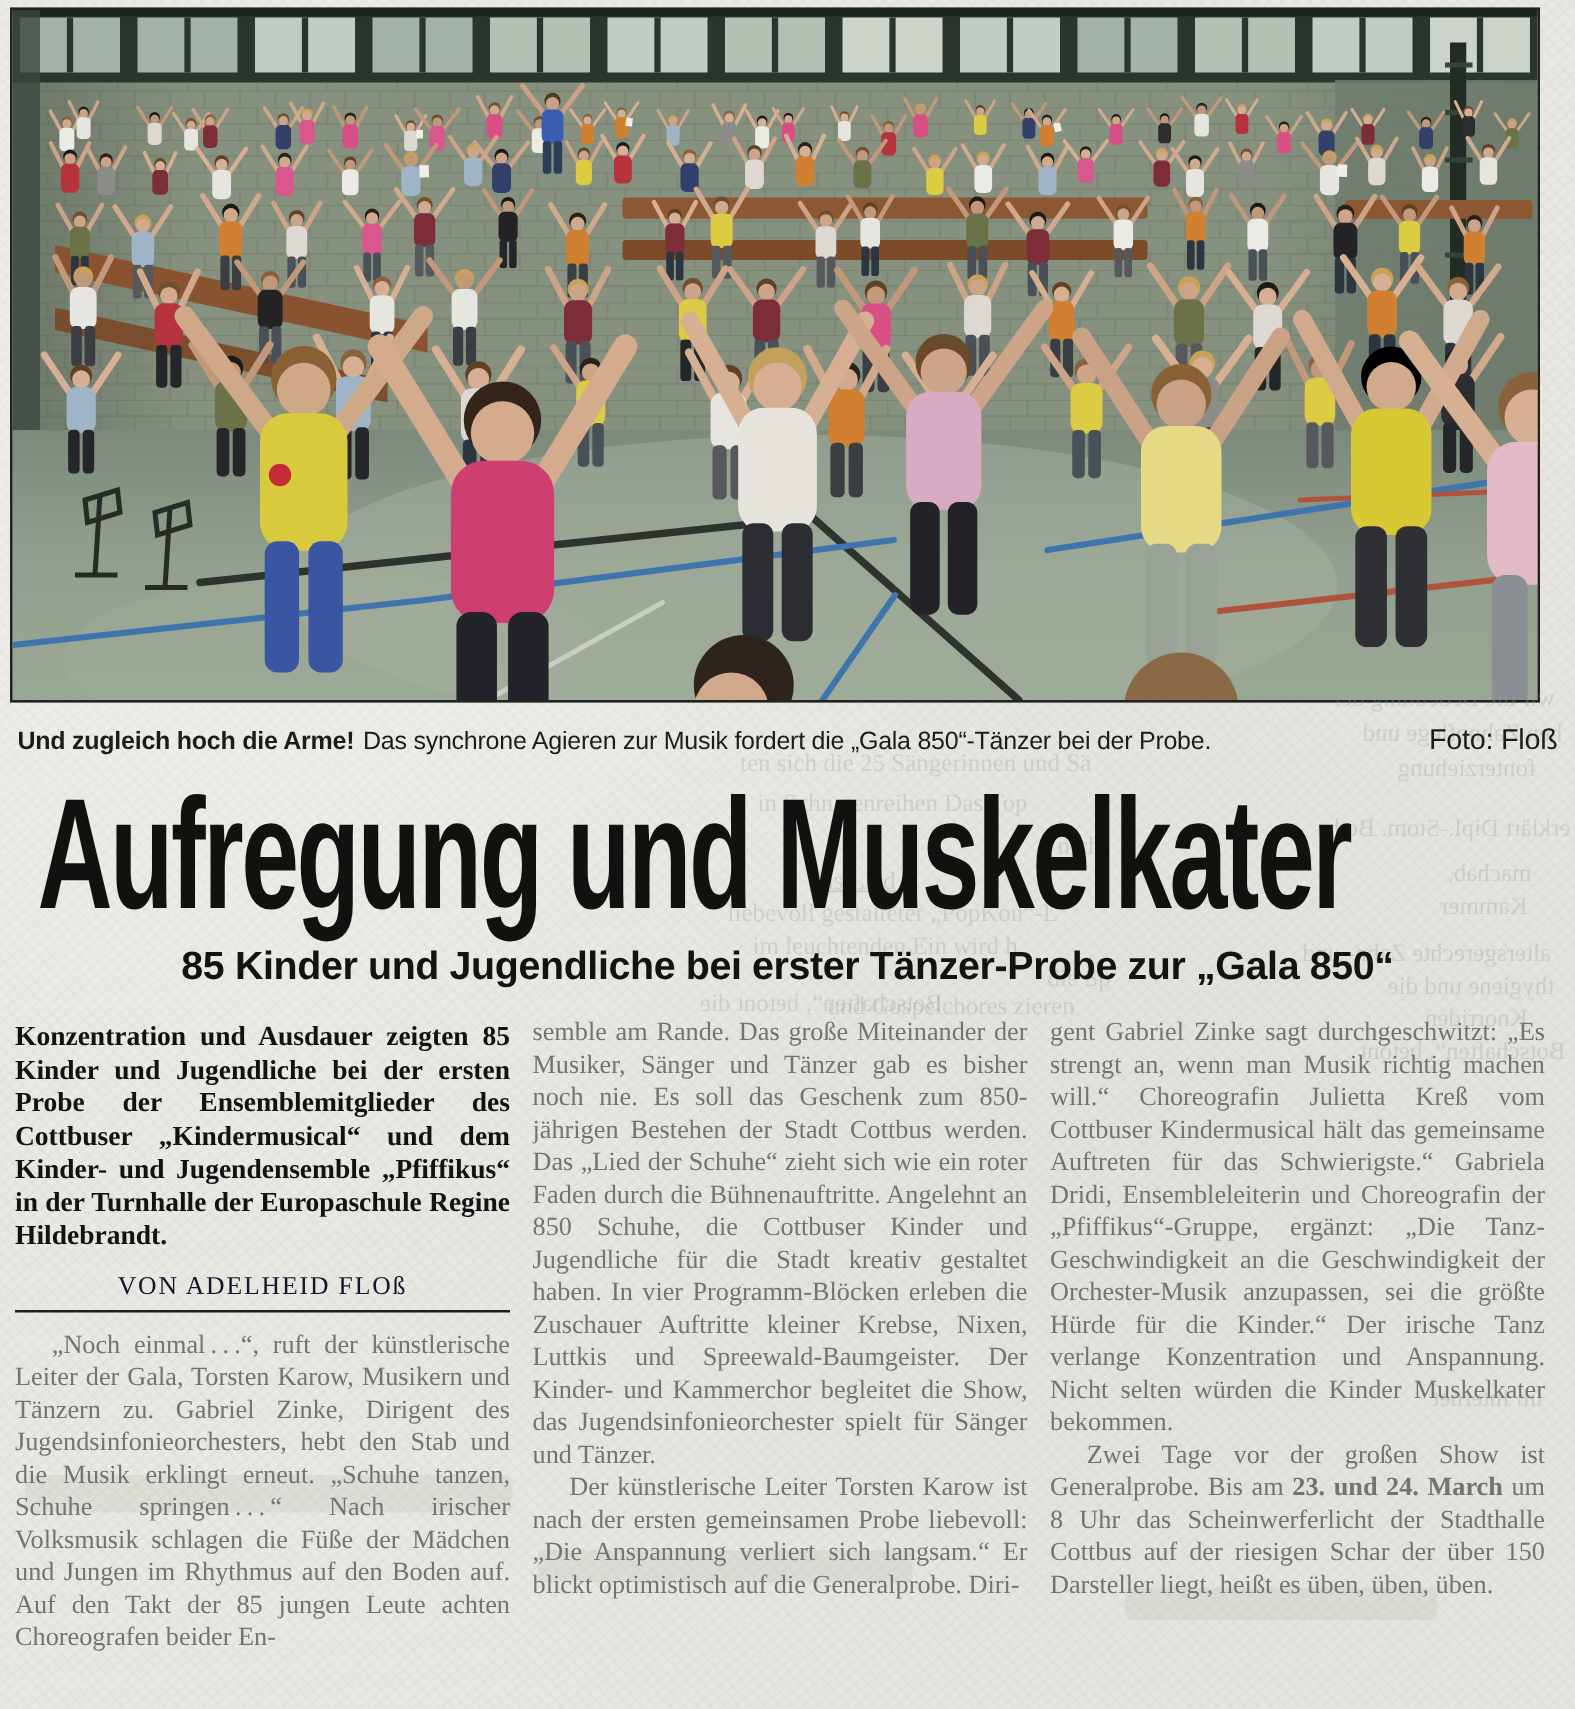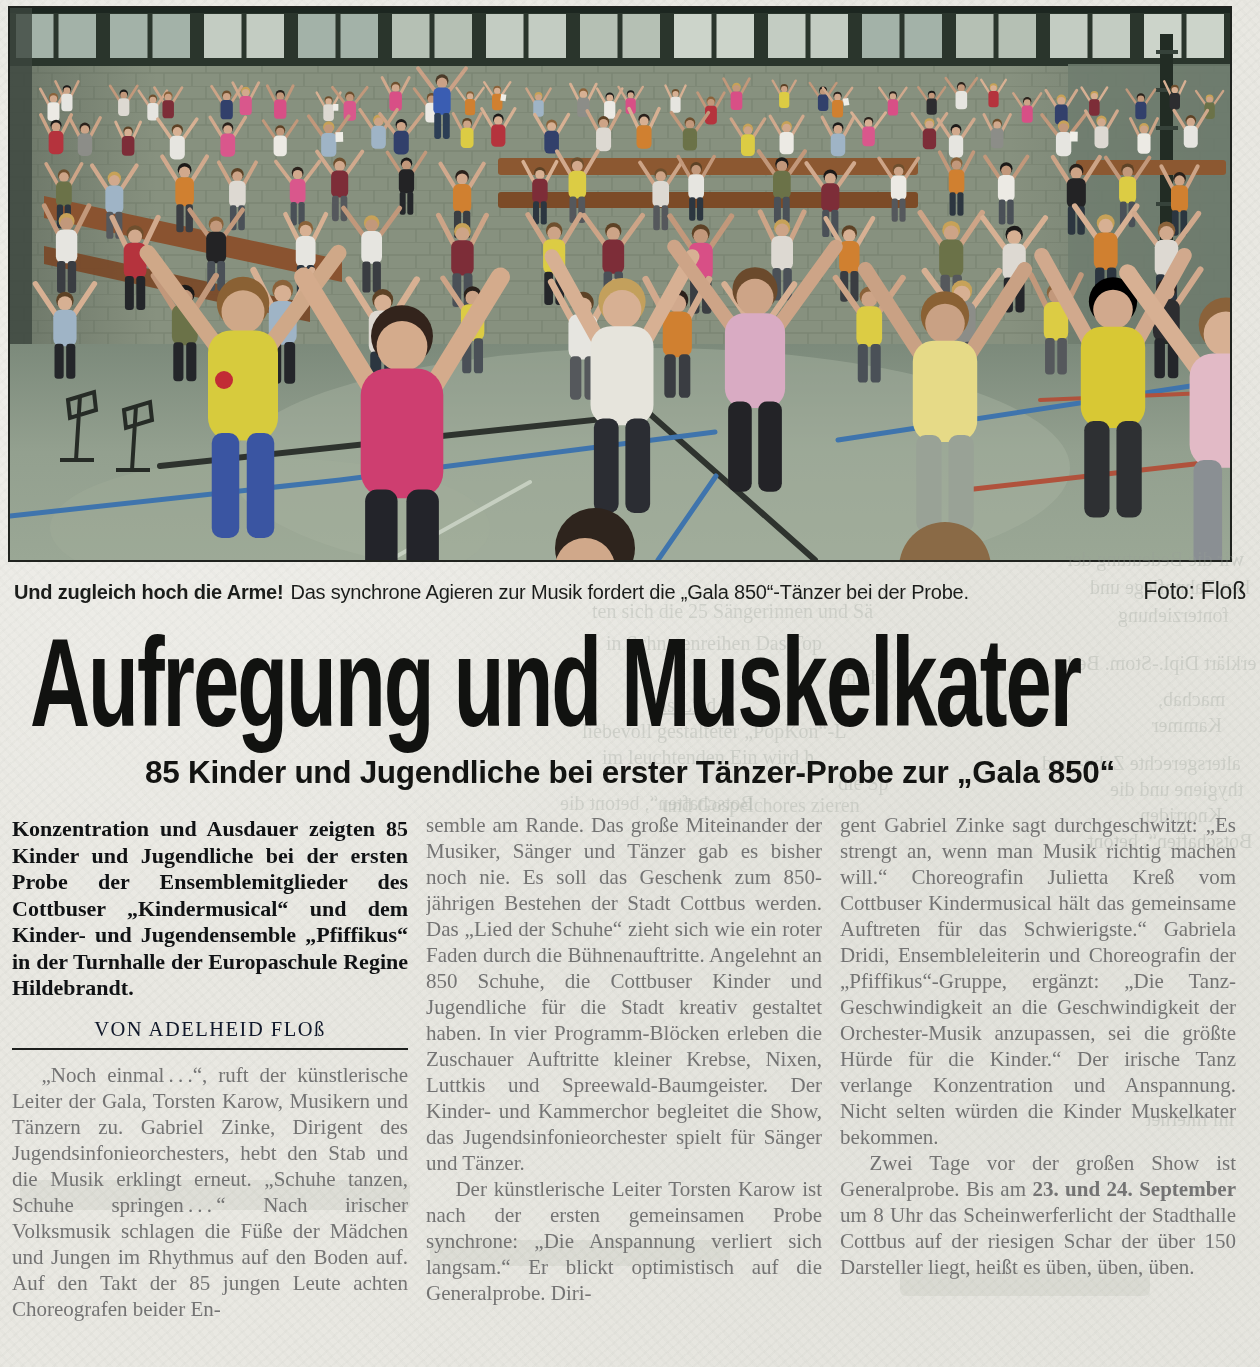--- a/index.html
+++ b/index.html
@@ -888,21 +888,21 @@
   <div class="subhead">85 Kinder und Jugendliche bei erster Tänzer-Probe zur „Gala 850“</div>
 
   <div class="cols">
     <div class="col">
       <p class="lead">Konzentration und Ausdauer zeigten 85 Kinder und Jugendliche bei der ersten Probe der Ensemblemitglieder des Cottbuser „Kindermusical“ und dem Kinder- und Jugendensemble „Pfiffikus“ in der Turnhalle der Europaschule Regine Hildebrandt.</p>
       <div class="byline">VON ADELHEID FLOß</div>
       <p class="body indent">„Noch einmal . . .“, ruft der künstlerische Leiter der Gala, Torsten Karow, Musikern und Tänzern zu. Gabriel Zinke, Dirigent des Jugendsinfonieorchesters, hebt den Stab und die Musik erklingt erneut. „Schuhe tanzen, Schuhe springen . . . “ Nach irischer Volksmusik schlagen die Füße der Mädchen und Jungen im Rhythmus auf den Boden auf. Auf den Takt der 85 jungen Leute achten Choreografen beider En-</p>
     </div>
     <div class="col">
       <p class="body">semble am Rande. Das große Miteinander der Musiker, Sänger und Tänzer gab es bisher noch nie. Es soll das Geschenk zum 850-jährigen Bestehen der Stadt Cottbus werden. Das „Lied der Schuhe“ zieht sich wie ein roter Faden durch die Bühnenauftritte. Angelehnt an 850 Schuhe, die Cottbuser Kinder und Jugendliche für die Stadt kreativ gestaltet haben. In vier Programm-Blöcken erleben die Zuschauer Auftritte kleiner Krebse, Nixen, Luttkis und Spreewald-Baumgeister. Der Kinder- und Kammerchor begleitet die Show, das Jugendsinfonieorchester spielt für Sänger und Tänzer.</p>
-      <p class="body indent">Der künstlerische Leiter Torsten Karow ist nach der ersten gemeinsamen Probe synchrone: „Die Anspannung verliert sich langsam.“ Er blickt optimistisch auf die Generalprobe. Diri-</p>
+      <p class="body indent">Der künstlerische Leiter Torsten Karow ist nach der ersten gemeinsamen Probe liebevoll: „Die Anspannung verliert sich langsam.“ Er blickt optimistisch auf die Generalprobe. Diri-</p>
     </div>
     <div class="col">
       <p class="body">gent Gabriel Zinke sagt durchgeschwitzt: „Es strengt an, wenn man Musik richtig machen will.“ Choreografin Julietta Kreß vom Cottbuser Kindermusical hält das gemeinsame Auftreten für das Schwierigste.“ Gabriela Dridi, Ensembleleiterin und Choreografin der „Pfiffikus“-Gruppe, ergänzt: „Die Tanz-Geschwindigkeit an die Geschwindigkeit der Orchester-Musik anzupassen, sei die größte Hürde für die Kinder.“ Der irische Tanz verlange Konzentration und Anspannung. Nicht selten würden die Kinder Muskelkater bekommen.</p>
-      <p class="body indent"><span>Zwei Tage vor der großen Show ist Generalprobe. Bis am </span><b>23. und 24. September</b><span> um 8 Uhr das Scheinwerferlicht der Stadthalle Cottbus auf der riesigen Schar der über 150 Darsteller liegt, heißt es üben, üben, üben.</span></p>
+      <p class="body indent"><span>Zwei Tage vor der großen Show ist Generalprobe. Bis am </span><b>23. und 24. March</b><span> um 8 Uhr das Scheinwerferlicht der Stadthalle Cottbus auf der riesigen Schar der über 150 Darsteller liegt, heißt es üben, üben, üben.</span></p>
     </div>
   </div>
 
 </div>
 
 </body></html>

